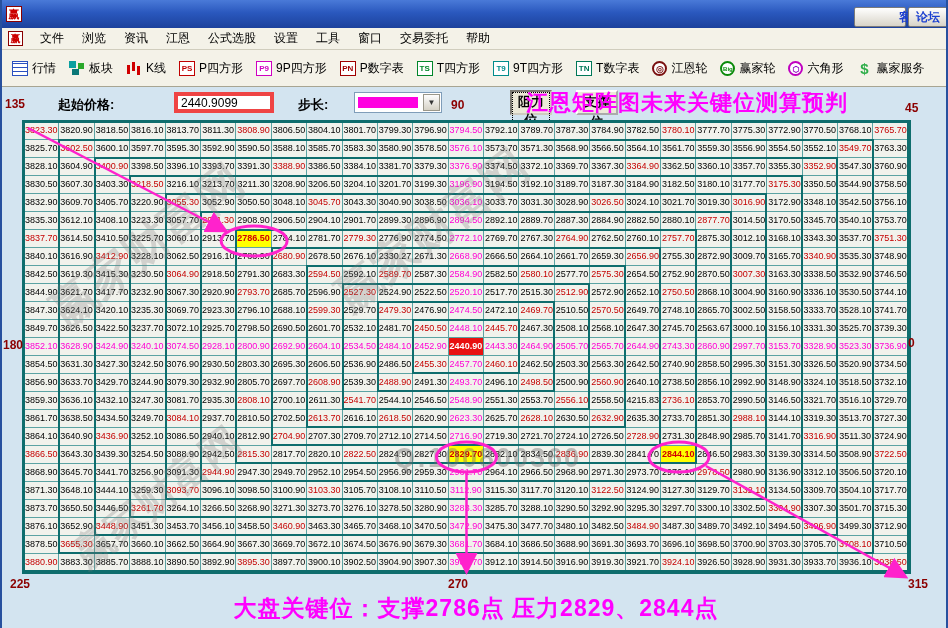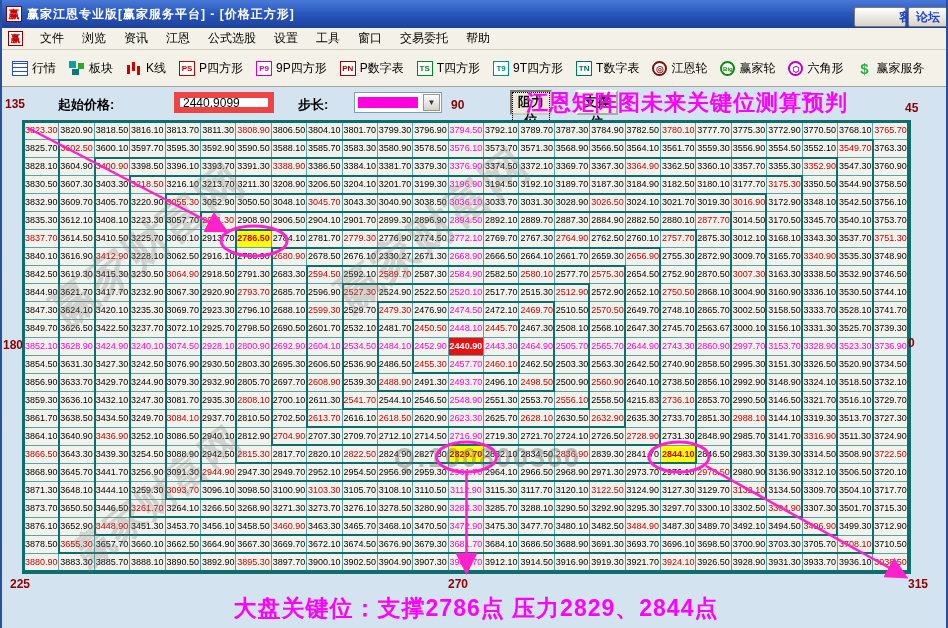--- a/index.html
+++ b/index.html
@@ -52,21 +52,21 @@
   .ic-wheel { color:#7a1010; border:2px solid #7a1010; width:15px; height:15px; }
   .ic-big { color:#0a8a0a; border:2px solid #0a8a0a; width:15px; height:15px; font-size:6px; }
   .ic-hex { color:#8a00c0; border:2px solid #c000c0; width:15px; height:15px; font-size:8px; }
   .ic-dollar { border:none; background:none; color:#2fae4a; font-size:15px; font-weight:bold; line-height:15px; }
 
   
   #controls { position:absolute; left:0; top:87px; width:948px; height:33px; }
   .ctl-label { position:absolute; font-size:13px; font-weight:bold; color:#000; top:9px; }
   #lbl-start { left:56px; }
   #lbl-step { left:296px; }
-  #input-start { position:absolute; left:172px; top:5px; width:100px; height:21px; border:6px solid #ef4444;
+  #input-start { position:absolute; left:172px; top:5px; width:100px; height:21px; border:4px solid #ef4444;
     background:#fff; font-size:12px; padding:2px 3px; font-family:"Liberation Sans",sans-serif; }
   #combo-step { position:absolute; left:352px; top:5px; width:88px; height:21px; background:#fff;
     border:1px solid #7f9db9; display:flex; align-items:center; }
   #step-swatch { width:60px; height:11px; background:#ff00e0; margin-left:3px; }
   #combo-arrow { position:absolute; right:1px; top:1px; width:17px; height:17px;
     background:linear-gradient(180deg,#fdfdfd,#d6d2c6); border:1px solid #9a978a; font-size:8px; text-align:center; line-height:16px; color:#333; }
   .push-btn { position:absolute; top:3px; width:42px; height:25px; background:#ece9d8;
     border:2px outset #fff; font-size:13px; font-weight:bold; text-align:center; line-height:20px; }
   #btn-resist { left:508px; border:2px inset #cfccc0; }
   #btn-resist .inner { outline:1px dotted #000; display:block; margin:1px; line-height:18px; }
@@ -101,21 +101,20 @@
   .wm-d3 { left:55px; top:470px; font-size:40px; transform:rotate(-38deg); }
   .wm-qq { left:392px; top:443px; font-size:27px; letter-spacing:2px; color:rgba(110,110,110,.42); }
   #footer-text { position:absolute; left:0; top:593px; width:948px; text-align:center;
     font-size:23px; font-weight:bold; color:#ff00ff; letter-spacing:1px; }
 </style>
 </head>
 <body>
 
 <div id="titlebar">
   <div id="app-icon">赢</div>
-  <div id="title-text">赢家江恩专业版[赢家服务平台] - [价格正方形]</div>
   <div class="tb-btn" id="btn-kefu">客服</div>
   <div class="tb-btn" id="btn-luntan">论坛</div>
 </div>
 
 <div id="menubar">
   <div id="menu-icon">赢</div>
 <div class="menu-item">文件</div>
     <div class="menu-item">浏览</div>
     <div class="menu-item">资讯</div>
     <div class="menu-item">江恩</div>

